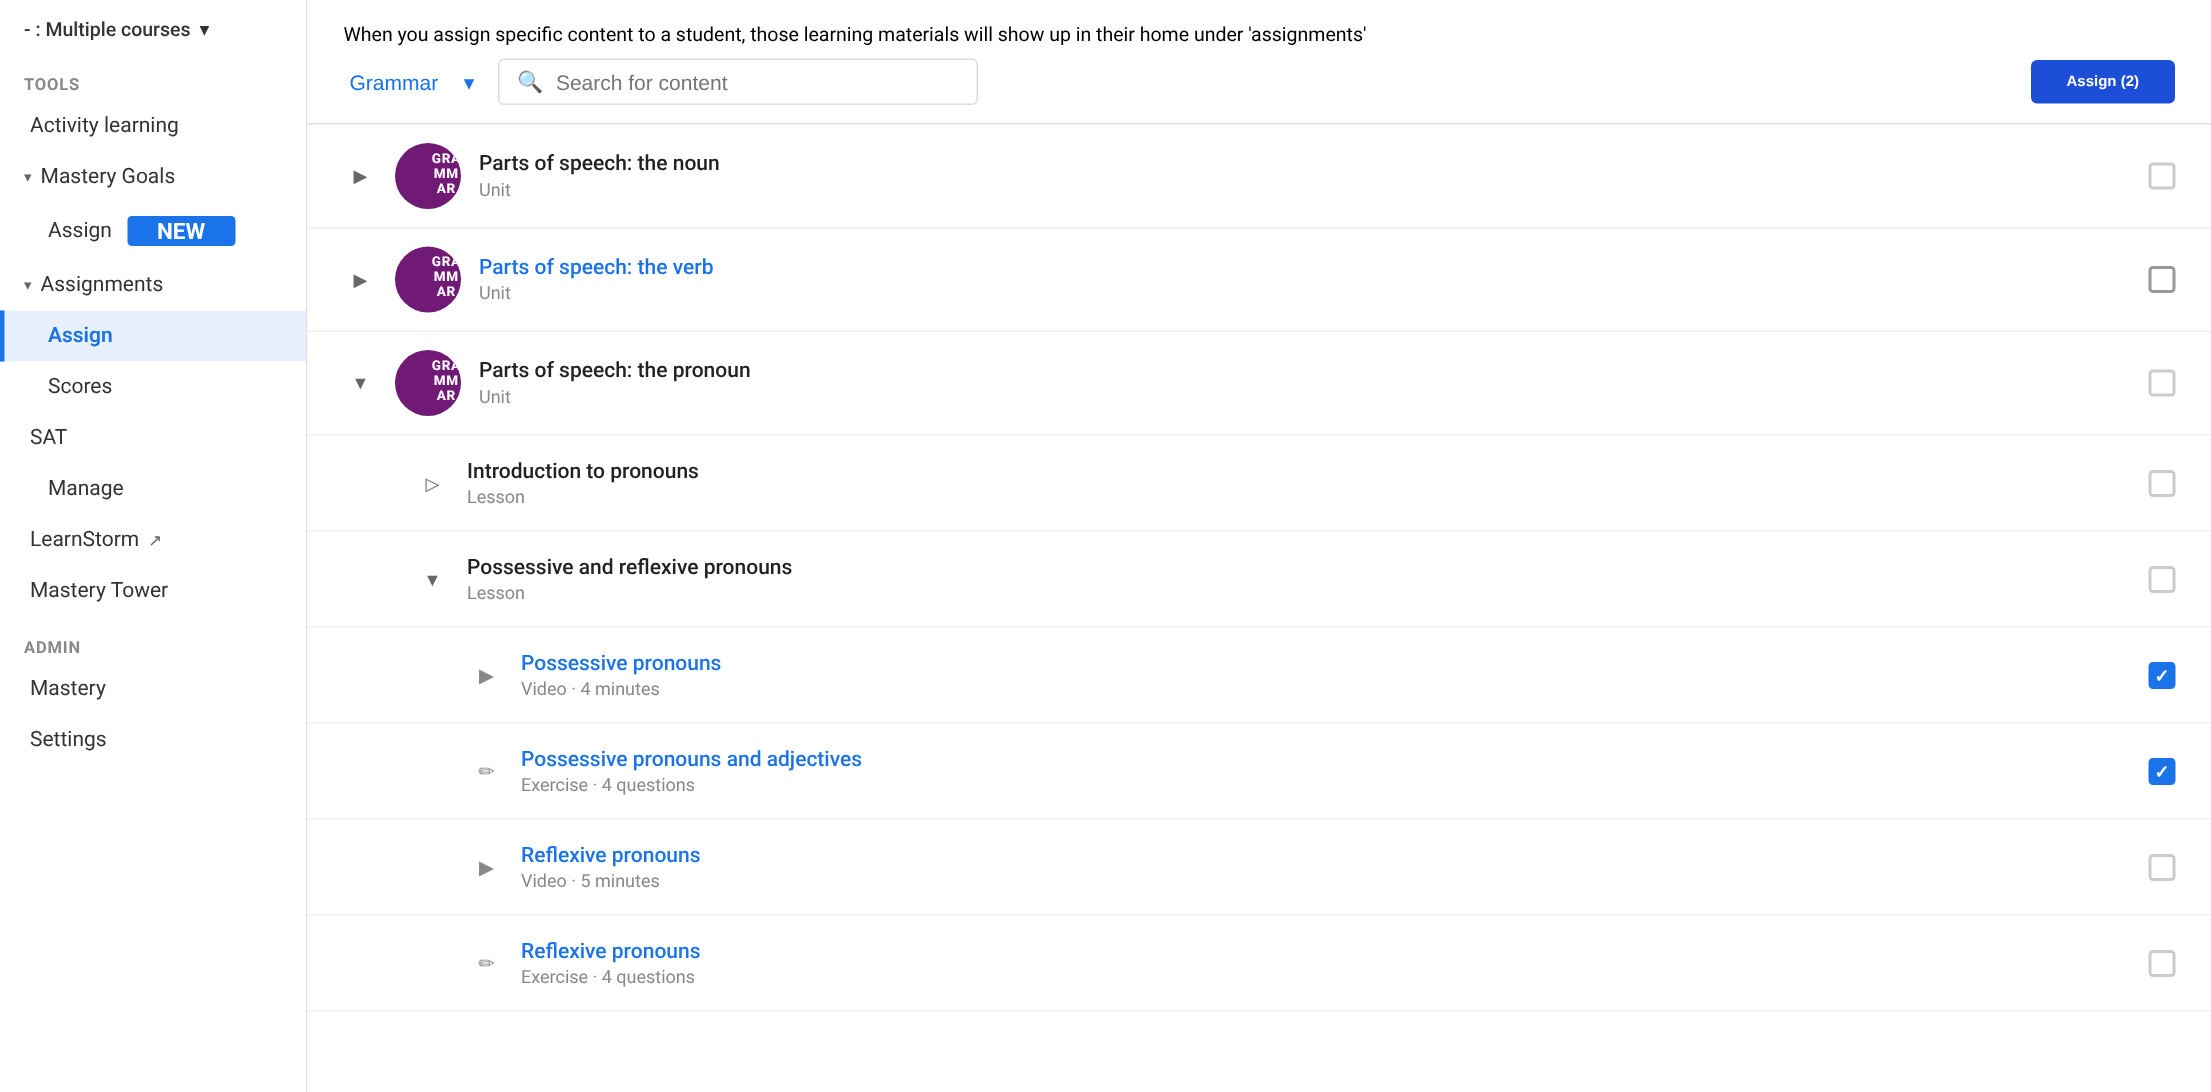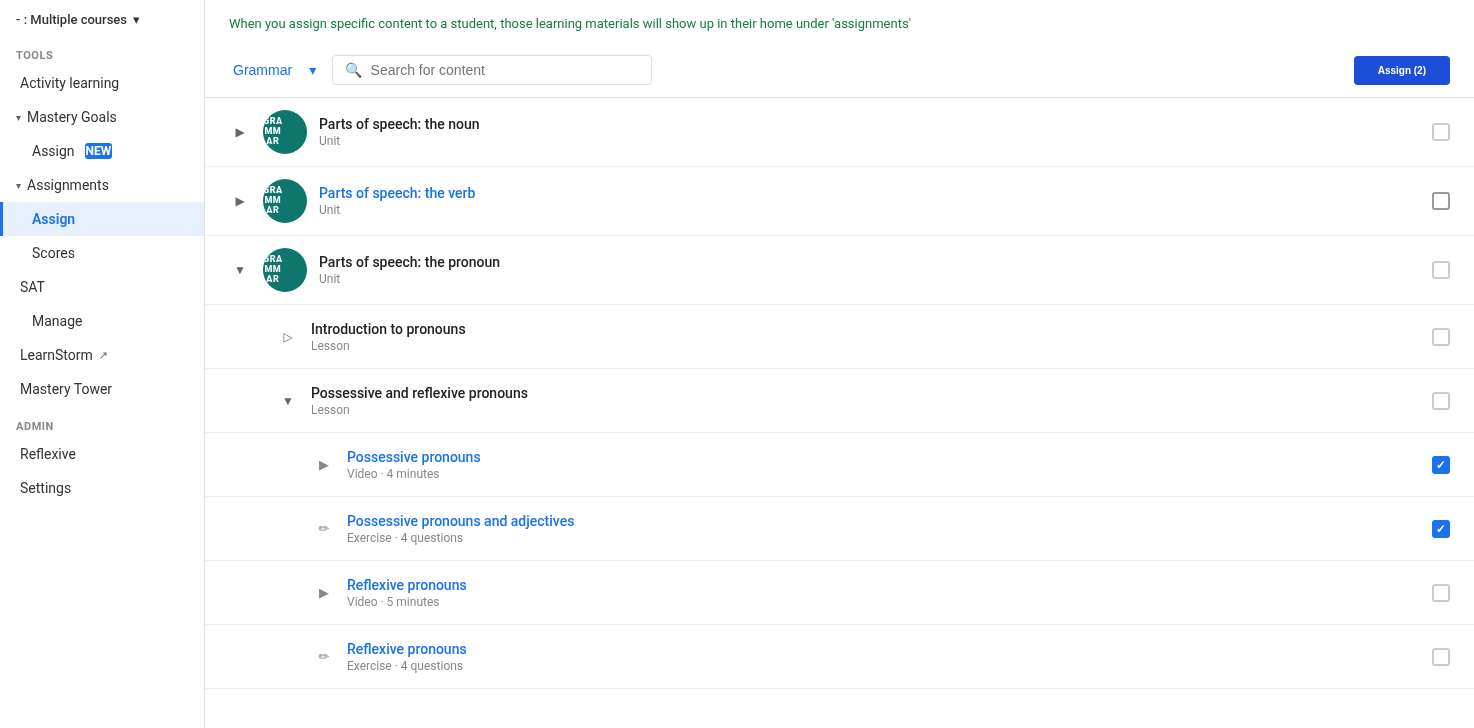--- a/index.html
+++ b/index.html
@@ -58,23 +58,23 @@
       color: #333;
       cursor: pointer;
       display: flex;
       align-items: center;
       gap: 6px;
     }
     .chevron { font-size: 10px; color: #666; }
     .new-badge {
       background: #1a73e8;
       color: #fff;
-      font-size: 12px;
+      font-size: 15px;
       font-weight: 700;
-      padding: 1px 1px;
+      padding: 1px 20px;
       border-radius: 3px;
       margin-left: 4px;
       text-transform: uppercase;
     }
     .external-icon { font-size: 11px; color: #666; }
 
     
     #main {
       flex: 1;
       display: flex;
@@ -86,22 +86,22 @@
       padding: 16px 24px 0 24px;
     }
     .main-title {
       font-size: 28px;
       font-weight: 700;
       color: #222;
       margin-bottom: 6px;
     }
     .main-subtitle {
       font-size: 13px;
-      color: #15803d;
-      margin-bottom: 24px;
+      color: #000000;
+      margin-bottom: 8px;
     }
     .toolbar {
       display: flex;
       align-items: center;
       gap: 12px;
       padding: 0 24px 12px 24px;
       border-bottom: 1px solid #e0e0e0;
     }
     .grammar-btn {
       display: flex;
@@ -167,25 +167,25 @@
       justify-content: center;
       cursor: pointer;
       color: #666;
       font-size: 12px;
       flex-shrink: 0;
     }
     .unit-icon {
       width: 44px;
       height: 44px;
       border-radius: 50%;
-      background: #0f766e;
+      background: #701a75;
       flex-shrink: 0;
       display: flex;
       align-items: center;
-      justify-content: flex-start;
+      justify-content: flex-end;
       overflow: hidden;
     }
     .unit-icon-inner {
       font-size: 9px;
       font-weight: 800;
       color: #fff;
       text-align: center;
       line-height: 1.1;
       letter-spacing: 0.5px;
     }
@@ -295,21 +295,21 @@
   <div class="sidebar-item">
     <span>LearnStorm</span>
     <span class="external-icon">↗</span>
   </div>
   <div class="sidebar-item">
     <span>Mastery Tower</span>
   </div>
 
   <div class="sidebar-section-label">ADMIN</div>
   <div class="sidebar-item">
-    <span>Reflexive</span>
+    <span>Mastery</span>
   </div>
   <div class="sidebar-item">
     <span>Settings</span>
   </div>
 </div>
 
 <div id="main">
   <div class="main-header">
     <div class="main-subtitle">When you assign specific content to a student, those learning materials will show up in their home under 'assignments'</div>
   </div>

